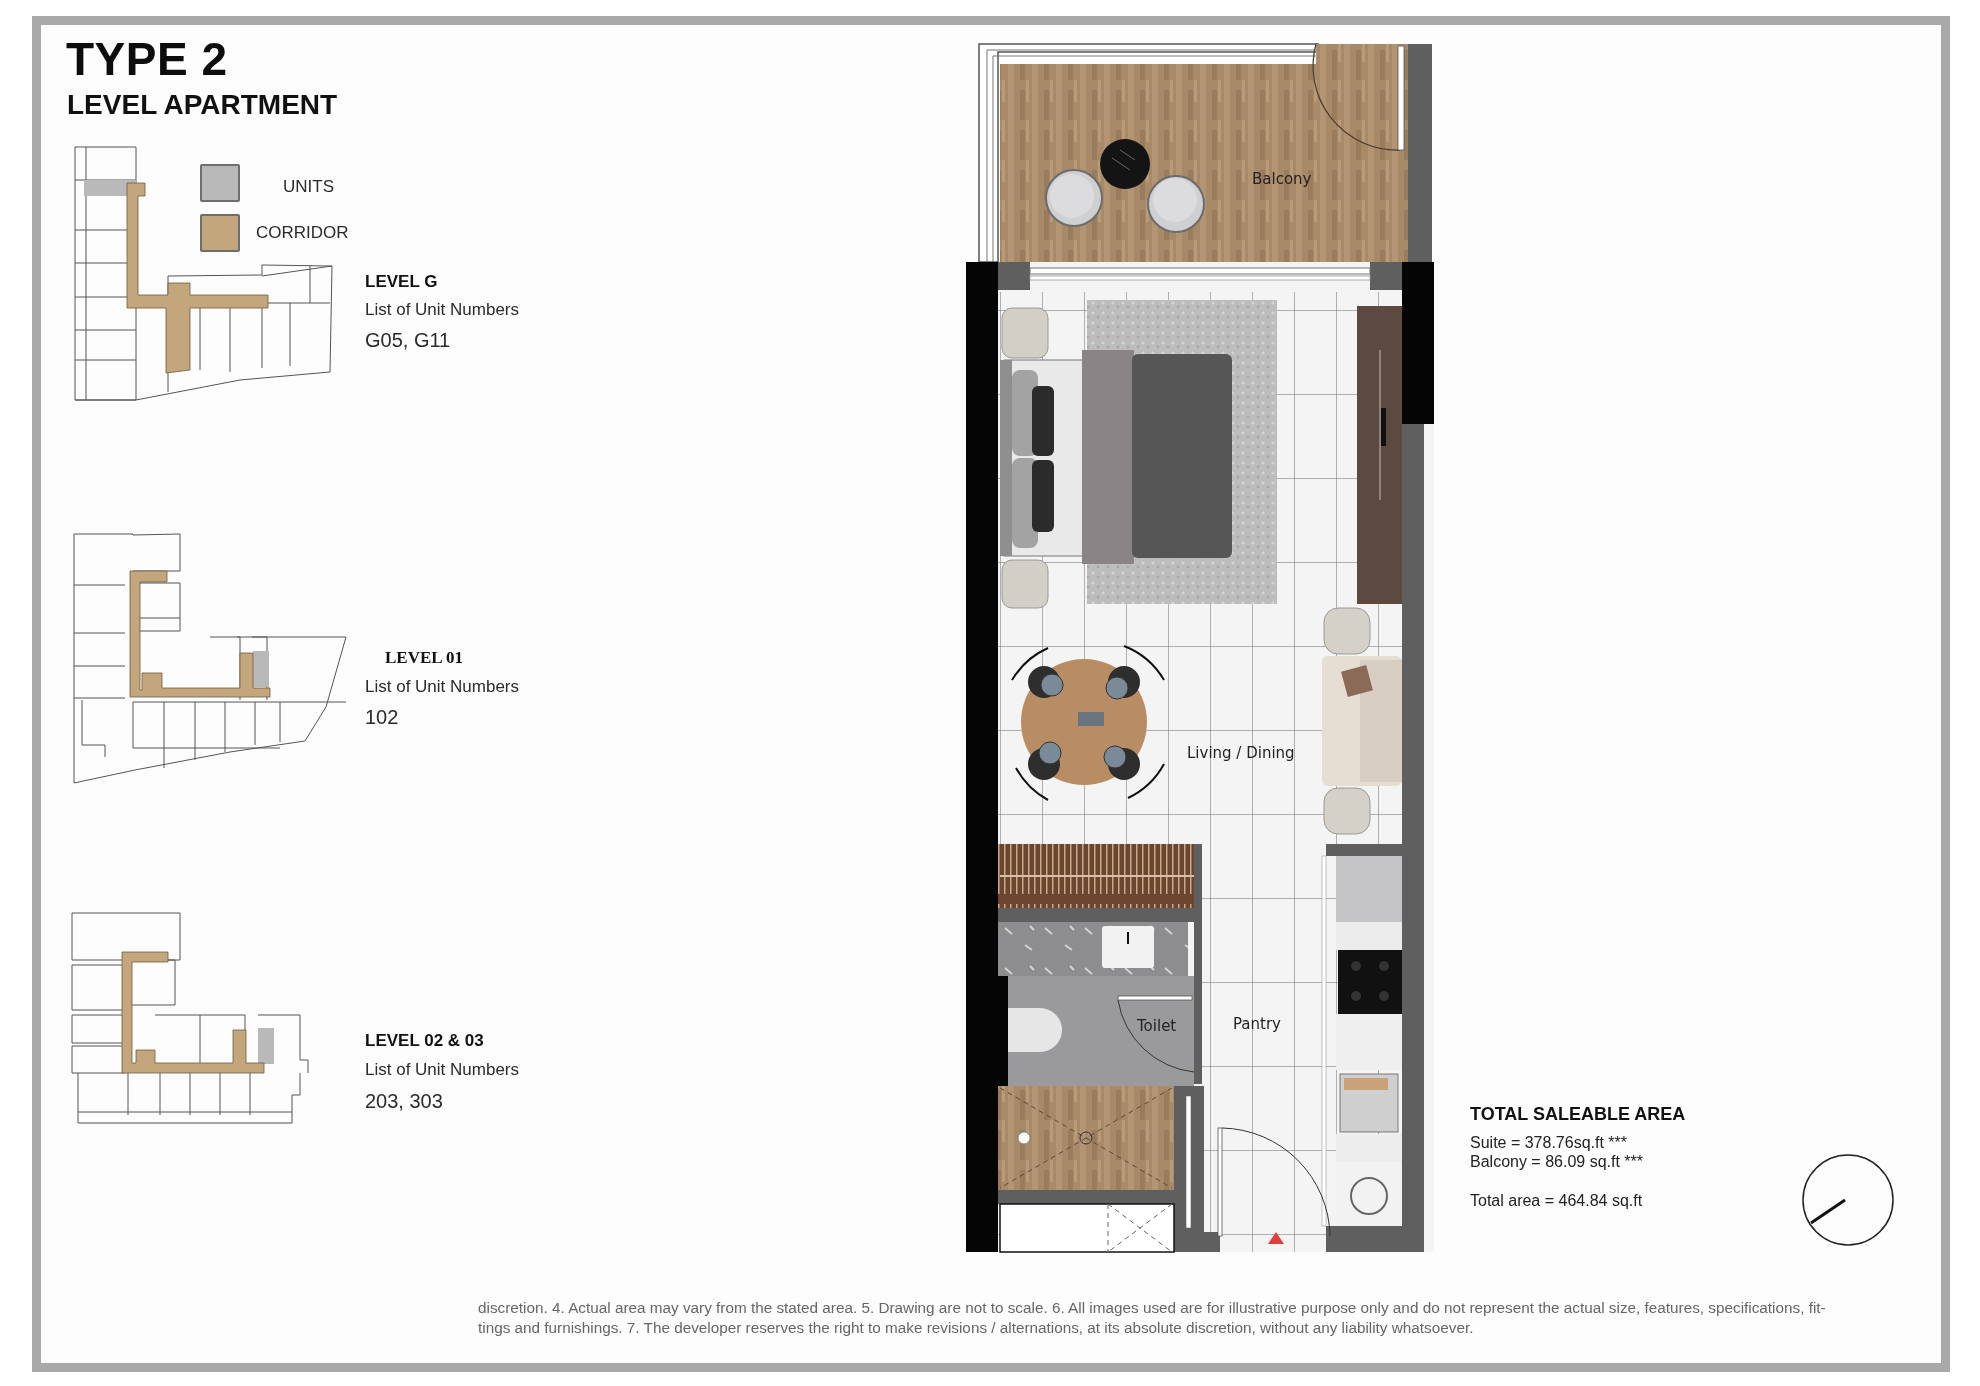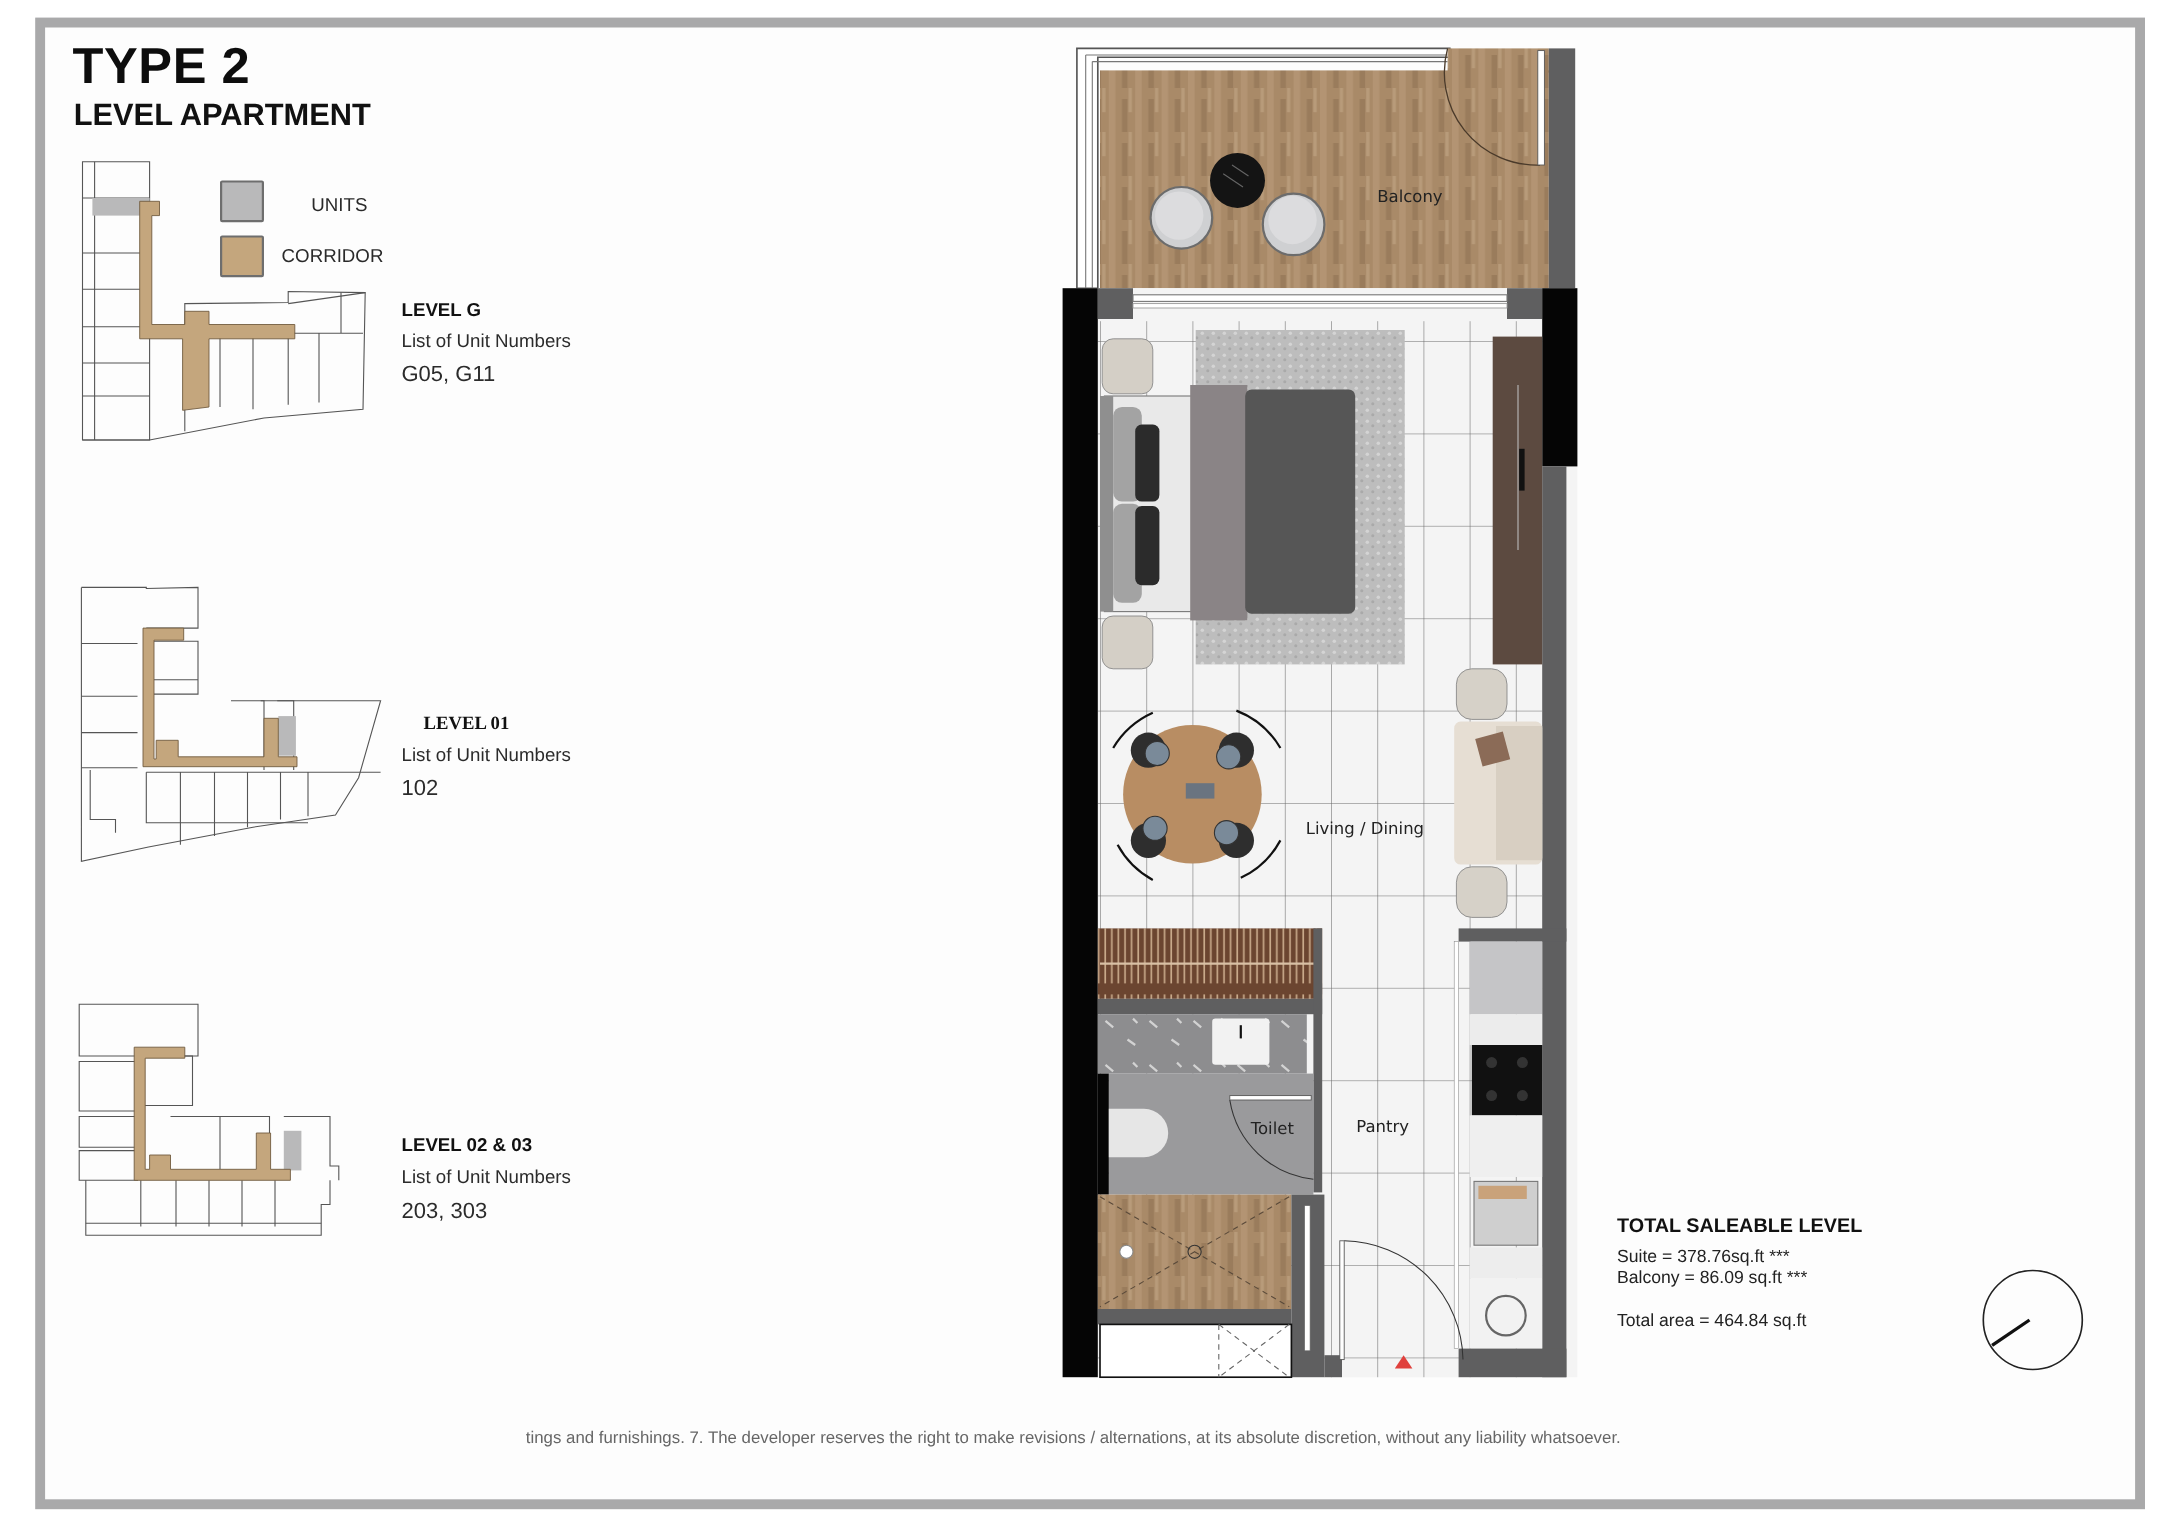--- a/index.html
+++ b/index.html
@@ -228,25 +228,26 @@
   <path d="M1222,1128 A110,110 0 0,1 1330,1236" fill="none" stroke="#333" stroke-width="1"></path>
   <rect x="1218" y="1128" width="4" height="108" fill="#fff" stroke="#555" stroke-width="0.8"></rect>
   <path d="M1268,1244 L1276,1232 L1284,1244 Z" fill="#e0403c"></path>
 </svg>
 
 <div class="abs room-label" style="left:1252px;top:170px;">Balcony</div>
 <div class="abs room-label" style="left:1187px;top:744px;">Living / Dining</div>
 <div class="abs room-label" style="left:1137px;top:1017px;">Toilet</div>
 <div class="abs room-label" style="left:1233px;top:1015px;">Pantry</div>
 
-<div class="abs area-title" style="left:1470px;top:1104px;">TOTAL SALEABLE LEVEL</div>
+<div class="abs area-title" style="left:1470px;top:1104px;">TOTAL SALEABLE AREA</div>
 <div class="abs area-line" style="left:1470px;top:1133px;">Suite = 378.76sq.ft ***</div>
 <div class="abs area-line" style="left:1470px;top:1152px;">Balcony = 86.09 sq.ft ***</div>
 <div class="abs area-line" style="left:1470px;top:1191px;">Total area = 464.84 sq.ft</div>
 
 <svg style="left:1800px;top:1150px;" width="100" height="100">
   <circle cx="48" cy="50" r="45" fill="none" stroke="#222" stroke-width="1.5"></circle>
   <line x1="11" y1="73" x2="45" y2="50" stroke="#111" stroke-width="3"></line>
 </svg>
 
 <div class="abs disclaimer">
+  <div>discretion. 4. Actual area may vary from the stated area. 5. Drawing are not to scale. 6. All images used are for illustrative purpose only and do not represent the actual size, features, specifications, fit-</div>
   <div>tings and furnishings. 7. The developer reserves the right to make revisions / alternations, at its absolute discretion, without any liability whatsoever.</div>
 </div>
 
 </body></html>

